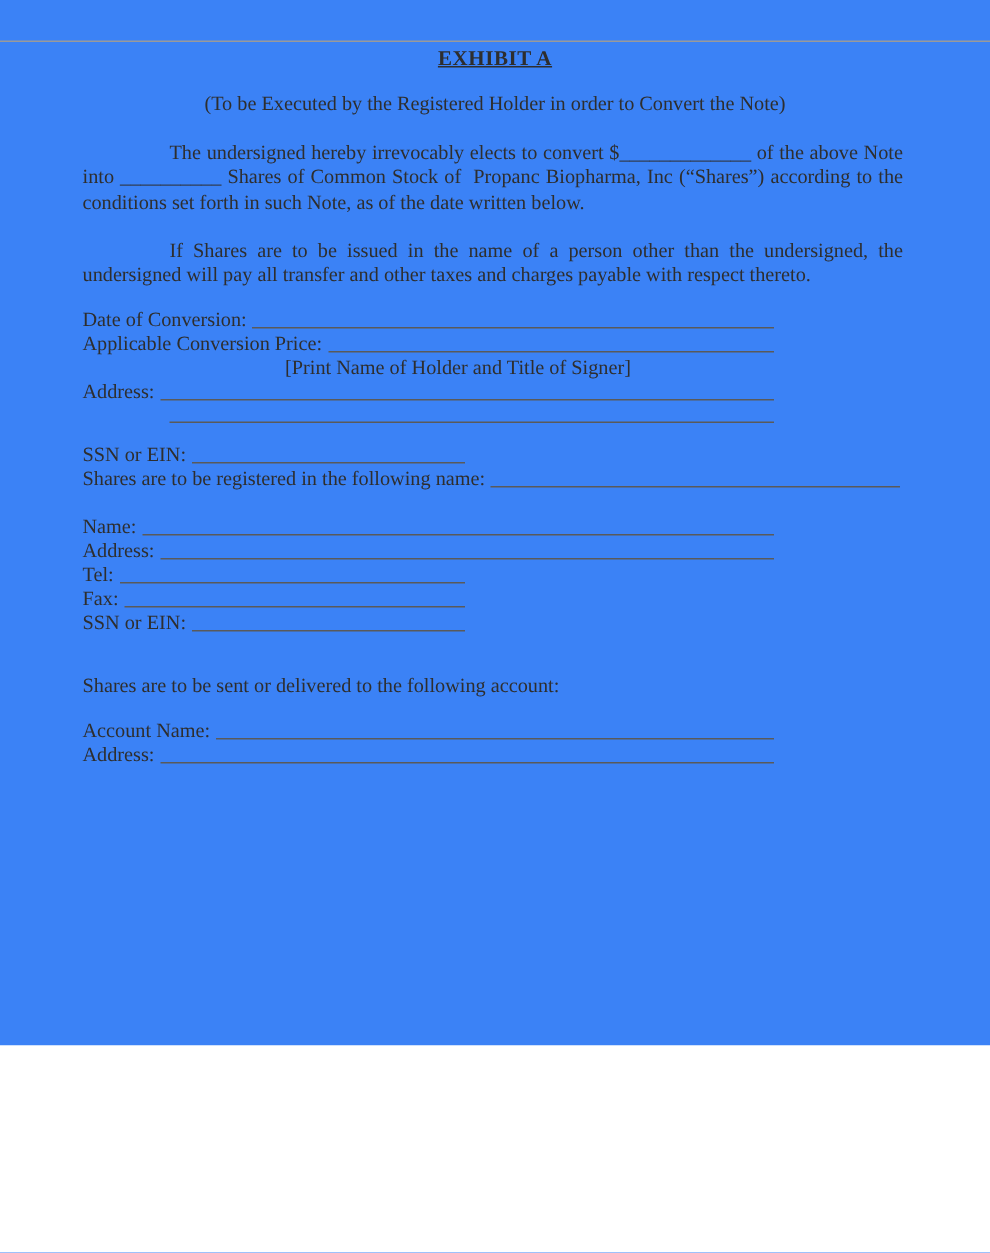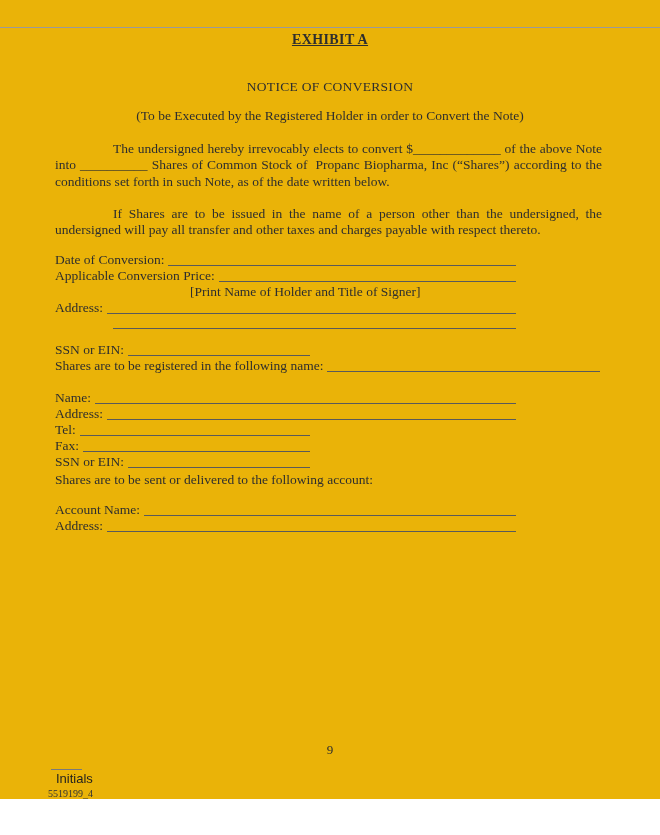--- a/index.html
+++ b/index.html
@@ -3,22 +3,22 @@
 <meta charset="utf-8">
 <style>
   html, body {
     margin: 0;
     padding: 0;
     background: #ffffff;
   }
   .page {
     position: relative;
     width: 660px;
-    height: 799px;
-    background: #eab308;
+    height: 697px;
+    background: #3b82f6;
     font-family: "Liberation Serif", serif;
     font-size: 13.5px;
     color: #2e2e2e;
     overflow: hidden;
   }
   .top-rule {
     position: absolute;
     top: 27px;
     left: 0;
     width: 660px;
@@ -93,21 +93,21 @@
     width: 403px;
     height: 12px;
     border-bottom: 1px solid #5a5a5a;
   }
   .text-row {
     height: 16px;
     line-height: 16px;
   }
   .mt13 { margin-top: 13px; }
   .mt16 { margin-top: 16px; }
-  .mt15 { margin-top: 2px; }
+  .mt15 { margin-top: 26px; }
   .mt14 { margin-top: 14px; }
 
   .page-number {
     position: absolute;
     top: 742px;
     left: 0;
     width: 660px;
     text-align: center;
     font-size: 13px;
     line-height: 15px;
@@ -141,21 +141,20 @@
 </style>
 </head>
 <body>
 
 <div class="page">
 
   <div class="top-rule"></div>
 
   <div class="exhibit-title">EXHIBIT A</div>
 
-  <div class="doc-title">NOTICE OF CONVERSION</div>
 
   <div class="subtitle">(To be Executed by the Registered Holder in order to Convert the Note)</div>
 
   <p class="para para-1">The undersigned hereby irrevocably elects to convert $_____________ of the above Note into __________ Shares of Common Stock of  Propanc Biopharma, Inc (“Shares”) according to the conditions set forth in such Note, as of the date written below.</p>
 
   <p class="para para-2">If Shares are to be issued in the name of a person other than the undersigned, the undersigned will pay all transfer and other taxes and charges payable with respect thereto.</p>
 
   <div class="fields">
 
     <div class="frow w-long">

